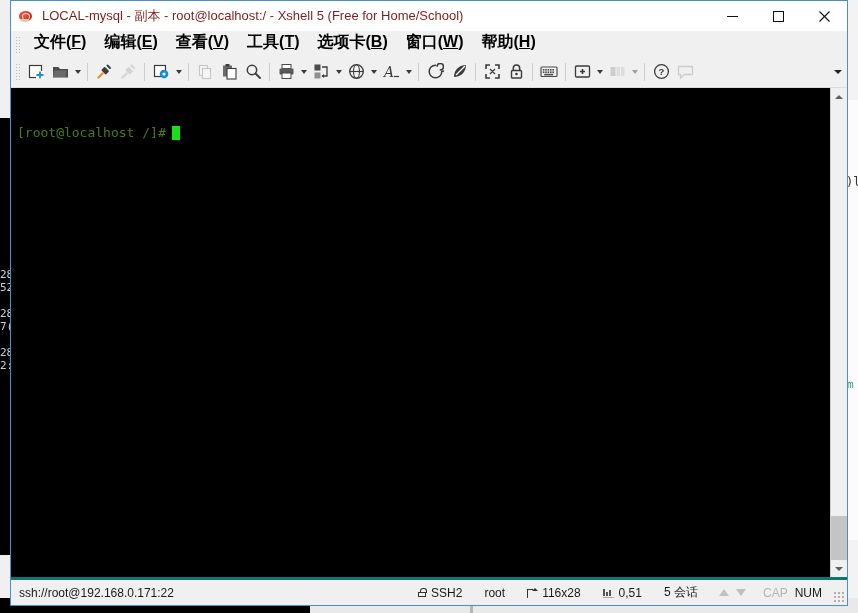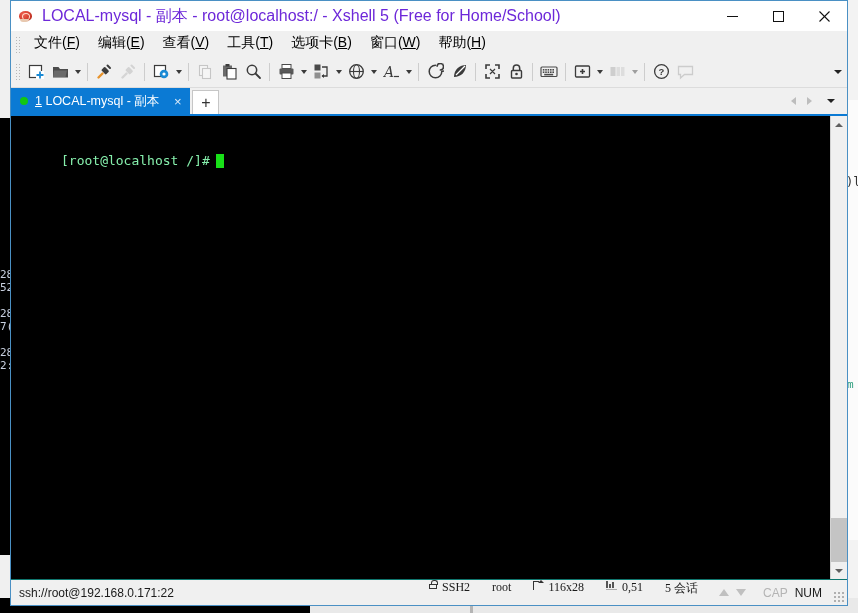--- a/index.html
+++ b/index.html
@@ -99,21 +99,21 @@
     position: absolute; left: 4px; top: 5px;
     width: 6px; height: 5px; border-radius: 50%;
     border: 1.3px solid #ffd9c9;
     border-bottom-color: transparent;
   }
   .app-icon .shell-foot {
     position: absolute; left: 2px; top: 11px; width: 9px; height: 3px;
     background: #e8c9b0; border-radius: 0 0 4px 4px;
   }
   .title-text {
-    font-size: 16px; color: #6d28d9; white-space: nowrap;
+    font-size: 13px; color: #7f1d1d; white-space: nowrap;
   }
   .win-buttons {
     margin-left: auto; display: flex; height: 30px;
   }
   .win-btn {
     width: 46px; height: 30px;
     display: flex; align-items: center; justify-content: center;
   }
   .win-btn svg { display: block; }
 
@@ -124,23 +124,24 @@
     flex: 0 0 auto;
     padding-left: 3px;
   }
   .menu-grip {
     width: 7px; height: 18px; margin-right: 4px;
     background-image: radial-gradient(#b7b7b7 45%, transparent 46%);
     background-size: 3px 3px;
     background-position: 1px 1px;
   }
   .menu-item {
-    font-size: 14px; color: #000;
+    font-size: 16px; color: #000;
     padding: 2px 9px 4px 9px;
     white-space: nowrap;
+    font-weight: bold;
   }
   .menu-item .mn { text-decoration: underline; }
 
   
   .toolbar {
     height: 31px; background: #f0f0f0;
     border-bottom: 1px solid #dcdcdc;
     display: flex; align-items: center;
     flex: 0 0 auto;
     padding-left: 2px;
@@ -248,29 +249,28 @@
   .term-wrap {
     flex: 1 1 auto;
     display: flex;
     background: #000000;
     position: relative;
     min-height: 0;
   }
   .terminal {
     flex: 1 1 auto;
     background: #000000;
-    color: #86efac;
+    color: #4d7c0f;
     font-family: "DejaVu Sans Mono", "Liberation Mono", monospace;
     font-size: 13px;
     line-height: 15px;
     padding: 7px 0 0 6px;
     overflow: hidden;
     white-space: pre;
     box-sizing: border-box;
-    margin-left: 44px;
   }
   .prompt-line { display: flex; align-items: center; }
   .cursor-block {
     display: inline-block;
     width: 8px; height: 14px;
     background: #18e018;
     margin-left: 6px;
   }
   .term-scroll {
     width: 17px; background: #f0f0f0;
@@ -344,35 +344,34 @@
   .send-menu {
     width: 26px; height: 26px;
     display: flex; flex-direction: column; align-items: center; justify-content: center;
     gap: 2.5px; background: #e9e9e9;
   }
   .send-menu span { display: block; width: 13px; height: 2.5px; background: #4a4a4a; }
 
   
   .statusbar {
     height: 25px; background: #f0f0f0;
-    border-top: 1px solid #0f766e;
+    border-top: 3px solid #0f766e;
     display: flex; align-items: center;
     flex: 0 0 auto;
     font-size: 12px; color: #1a1a1a;
     padding-left: 8px;
   }
   .st-conn { white-space: nowrap; }
   .st-right {
     margin-left: auto; display: flex; align-items: center; height: 25px;
   }
   .st-cell {
-    display: flex; 
+    display: flex; align-items: center;
     padding: 0 11px; height: 25px; white-space: nowrap;
     gap: 5px;
-    font-family: Liberation Serif, serif;
   }
   .st-lock {
     width: 8px; height: 9px; position: relative; flex: 0 0 auto;
   }
   .st-lock::before {
     content: ""; position: absolute; left: 1.5px; top: 0;
     width: 5px; height: 4px;
     border: 1.3px solid #333; border-bottom: none;
     border-radius: 3px 3px 0 0;
   }
@@ -688,37 +687,20 @@
 
       <div class="tb-btn">
         <svg class="ico" width="17" height="17" viewBox="0 0 17 17" opacity="0.35">
           <path d="M1.5 3.5h14v8h-8l-4 3.5v-3.5h-2z" fill="none" stroke="#8a8a8a" stroke-width="1.3"></path>
         </svg>
       </div>
 
       <div class="tb-overflow"></div>
     </div>
 
-    <div class="tabbar">
-      <div class="tab">
-        <div class="tab-dot"></div>
-        <div class="tab-label"><span class="tnum">1</span><span> LOCAL-mysql - 副本</span></div>
-        <div class="tab-close">×</div>
-      </div>
-      <div class="tab-new">+</div>
-      <div class="tab-nav">
-        <div class="nav-arrow">
-            <span class="tri-l"></span>
-          </div>
-        <div class="nav-arrow">
-            <span class="tri-r"></span>
-          </div>
-        <div class="nav-caret"></div>
-      </div>
-    </div>
 
     <div class="term-wrap">
       <div class="terminal">
         <div class="prompt-line">
           <span>[root@localhost /]#</span>
           <span class="cursor-block"></span>
         </div>
       </div>
       <div class="term-scroll">
         <div class="sb-arrow">

